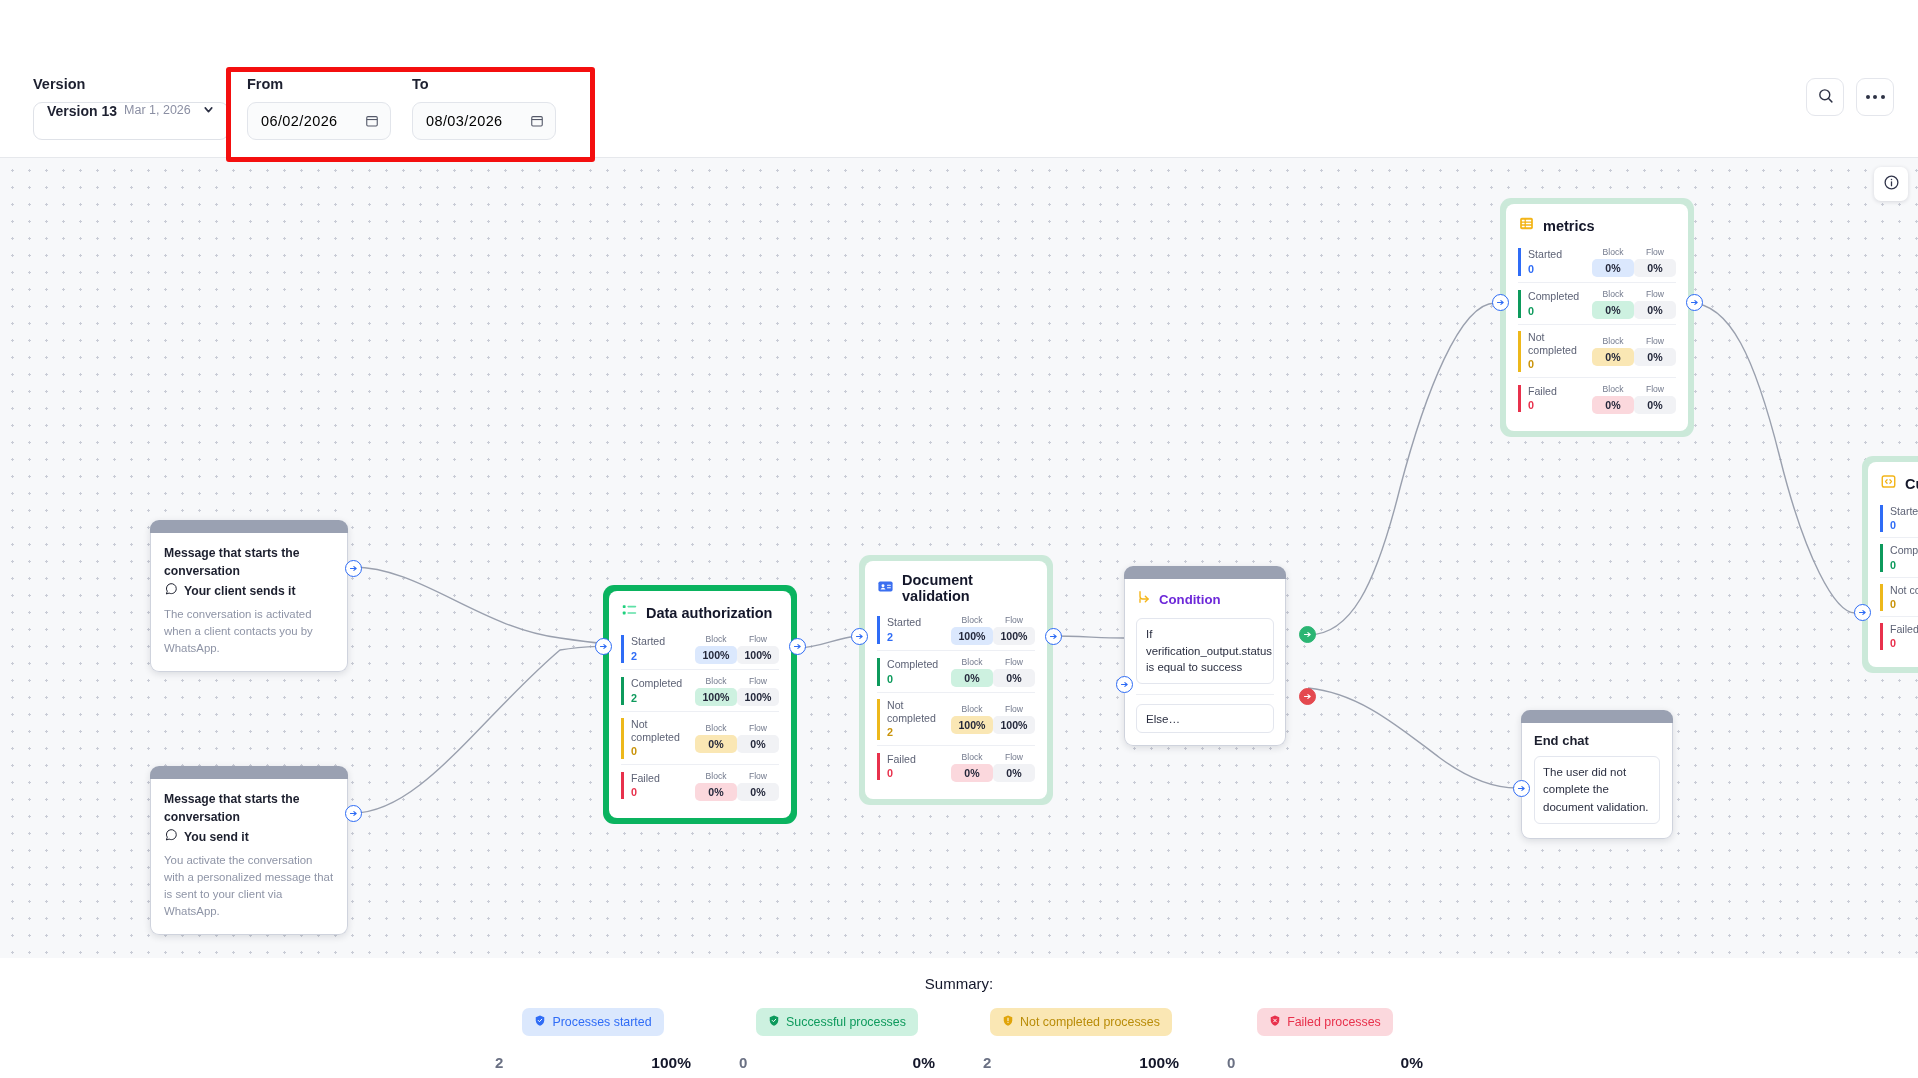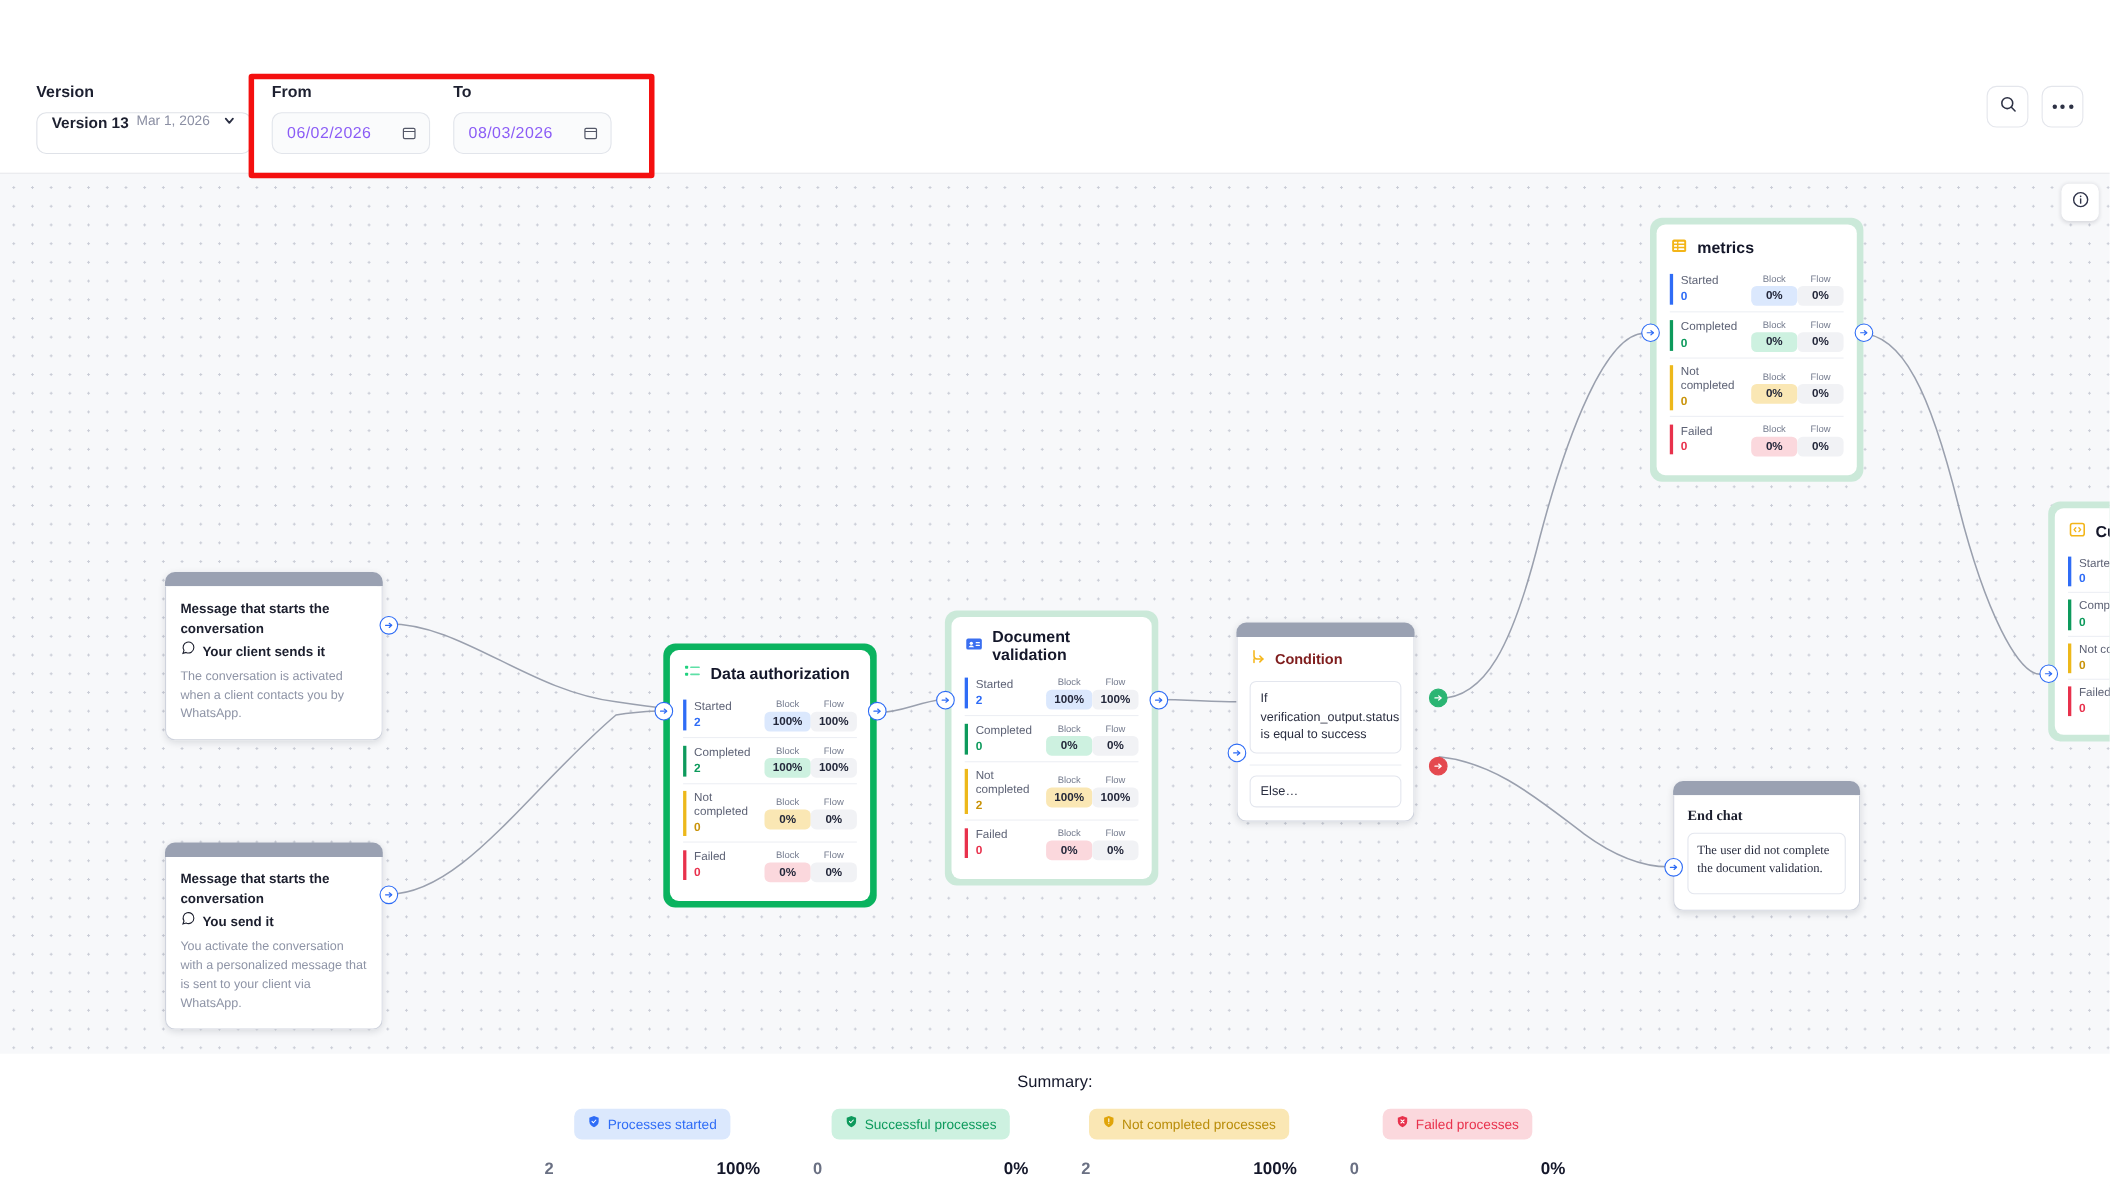--- a/index.html
+++ b/index.html
@@ -44,21 +44,21 @@
   }
   .date-group { position: absolute; top: 20px; }
   .date-group.from { left: 247px; }
   .date-group.to { left: 412px; }
   .date-input {
     margin-top: 10px; width: 144px; height: 38px;
     border: 1px solid #e2e5eb; border-radius: 9px; background: #fafbfc;
     display: flex; align-items: center; justify-content: space-between;
     padding: 0 11px 0 13px; cursor: text;
   }
-  .date-val { font-size: 14.5px; color: #8b5cf6; letter-spacing: .4px; }
+  .date-val { font-size: 14.5px; color: #000000; letter-spacing: .4px; }
   .cal-ico { color: #545868; display: flex; }
 
   .tb-actions { position: absolute; right: 24px; top: 22px; display: flex; gap: 12px; }
   .icon-btn {
     width: 38px; height: 38px; border: 1px solid #e4e6ec; border-radius: 9px;
     background: #fff; display: flex; align-items: center; justify-content: center;
     cursor: pointer; color: #2e3245;
   }
   .dots { display: flex; gap: 3.5px; }
   .dots i { width: 4px; height: 4px; border-radius: 50%; background: #2e3245; display:block; }
@@ -88,33 +88,33 @@
   .msg-body {
     background: #fff; border: 1px solid #cfd3dd; border-top: none;
     border-radius: 0 0 9px 9px; padding: 12px 13px 14px;
   }
   .msg-title { font-size: 12.2px; font-weight: 700; color: #1c1f2e; line-height: 1.45; }
   .msg-sub { display: flex; align-items: center; gap: 6px; margin-top: 2px; }
   .msg-sub-txt { font-size: 12.2px; font-weight: 700; color: #1c1f2e; }
   .msg-desc { font-size: 11.4px; color: #8e94a6; line-height: 1.48; margin-top: 6px; }
 
   
-  .end-node { width: 170px; border-radius: 9px; box-shadow: 0 2px 7px rgba(25,30,50,.13); font-family: Liberation Serif, serif; }
+  .end-node { width: 152px; border-radius: 9px; box-shadow: 0 2px 7px rgba(25,30,50,.13); }
   .end-body { background: #fff; border: 1px solid #cfd3dd; border-top: none;
     border-radius: 0 0 9px 9px; padding: 10px 12px 14px; }
   .end-title { font-size: 13px; font-weight: 700; color: #1c1f2e; margin-bottom: 8px; }
   .end-box { border: 1px solid #e3e6ee; border-radius: 6px; padding: 7px 8px; min-height: 56px;
     font-size: 11.5px; color: #2a2e40; line-height: 1.5; }
 
   
   .cond-node { width: 162px; border-radius: 9px; box-shadow: 0 2px 7px rgba(25,30,50,.13); }
   .cond-body { background: #fff; border: 1px solid #cfd3dd; border-top: none;
     border-radius: 0 0 9px 9px; padding: 10px 11px 12px; }
   .cond-head { display: flex; align-items: center; gap: 7px; margin-bottom: 9px; }
-  .cond-title { font-size: 13.2px; font-weight: 700; color: #7f1d1d; }
+  .cond-title { font-size: 13.2px; font-weight: 700; color: #6d28d9; }
   .cond-rule { border: 1px solid #e3e6ee; border-radius: 6px; padding: 7px 9px;
     font-size: 11.4px; color: #2a2e40; line-height: 1.45; min-height: 42px; }
   .cond-sep { height: 1px; background: #eceef3; margin: 10px 0 9px; }
   .cond-else { border: 1px solid #e3e6ee; border-radius: 6px; padding: 7px 9px;
     font-size: 11.6px; color: #2a2e40; }
 
   
   .metric-node { border-radius: 11px; padding: 6px; }
   .metric-inner { background: #fff; border-radius: 8px; padding: 11px 12px 12px; }
   .m-head { display: flex; align-items: center; gap: 8px; margin-bottom: 7px; }

